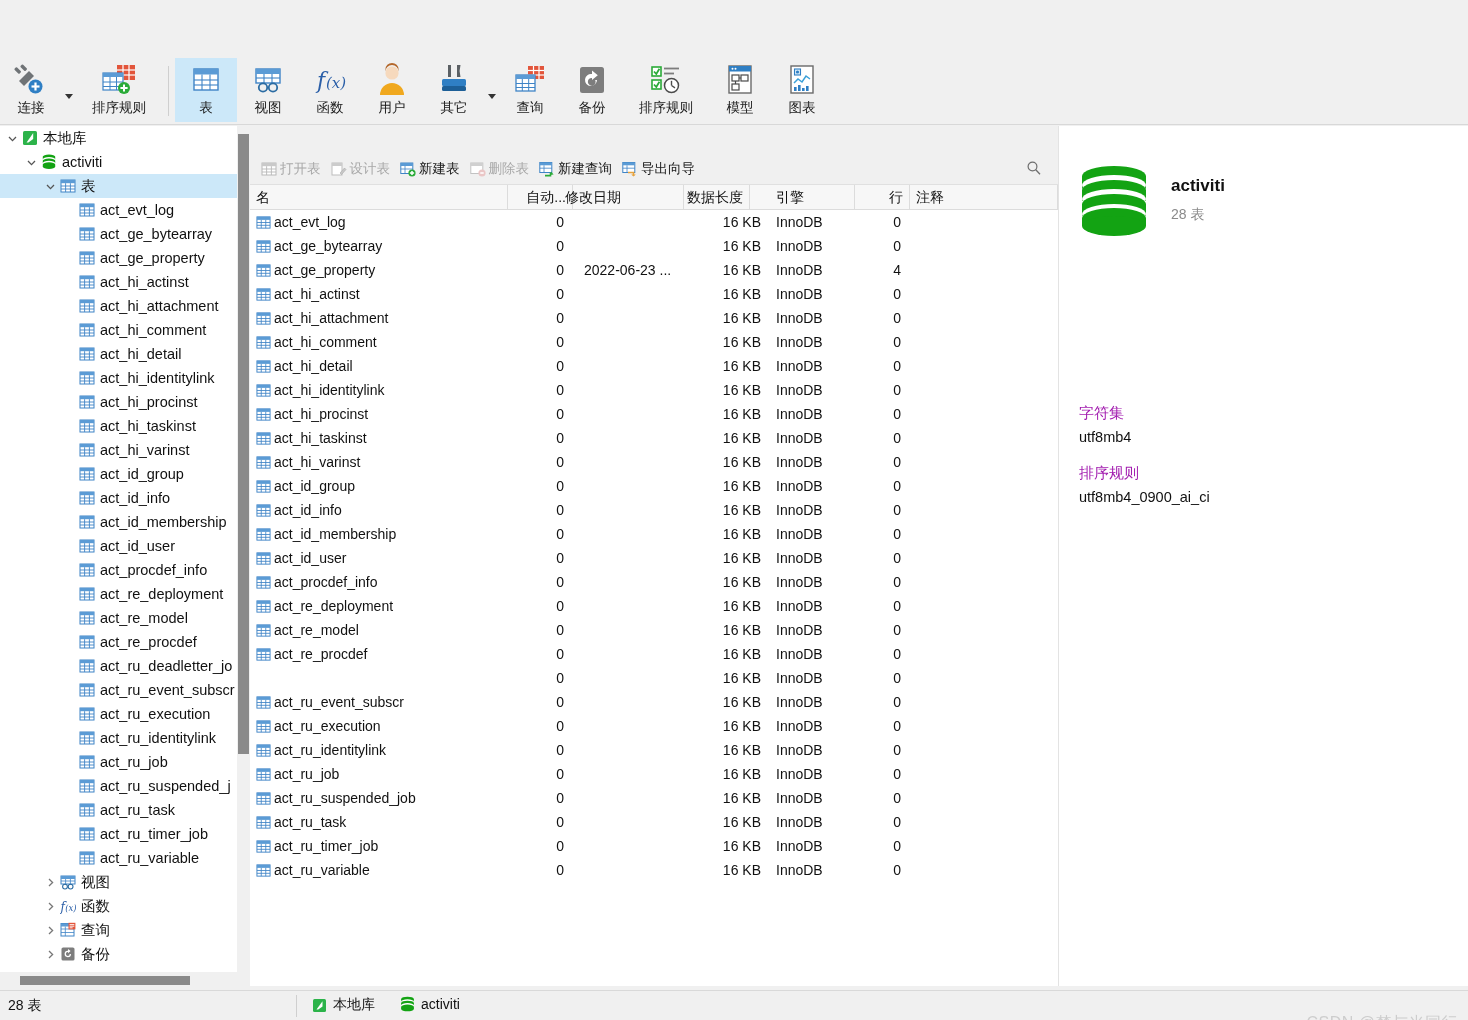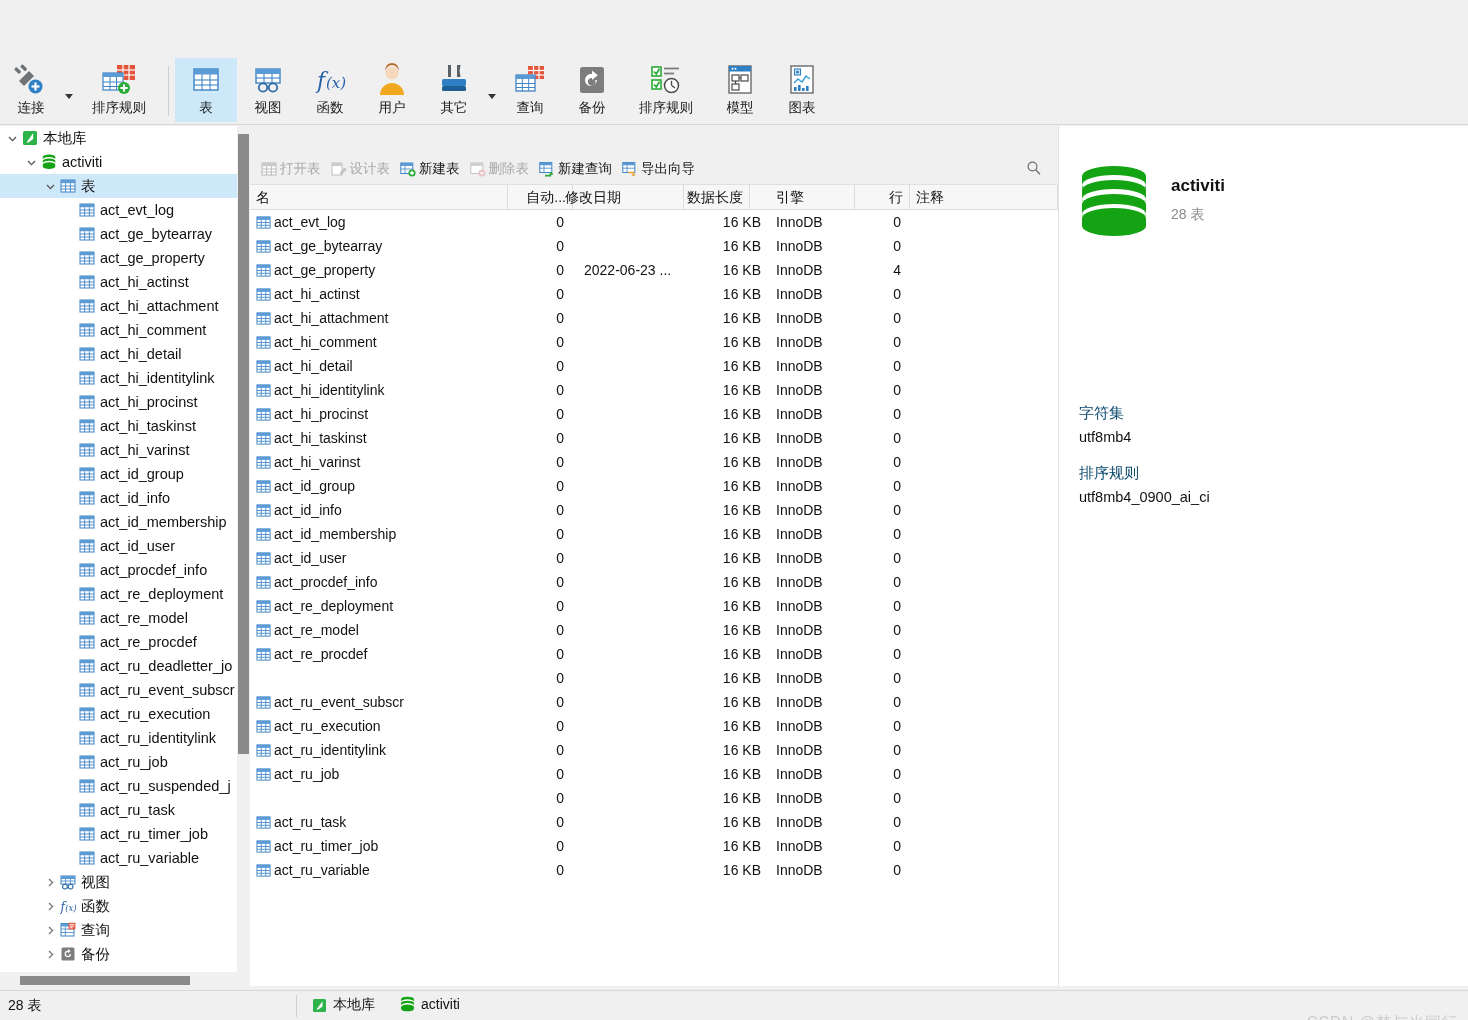--- a/index.html
+++ b/index.html
@@ -180,21 +180,21 @@
     background: #ffffff; border-left: 1px solid #e3e3e3;
   }
   .info-head { position: absolute; left: 20px; top: 38px; display: flex; align-items: flex-start; }
   .db-big { width: 70px; height: 74px; flex: none; }
   .info-title {
     margin-left: 22px; margin-top: 12px;
   }
   .info-title .nm { font-size: 17px; font-weight: bold; color: #111; }
   .info-title .sub { font-size: 14px; color: #8a8a8a; margin-top: 10px; }
   .info-block { position: absolute; left: 20px; }
-  .info-label { font-size: 15px; color: #0c4a6e; }
+  .info-label { font-size: 15px; color: #a21caf; }
   .info-value { font-size: 14.5px; color: #111; margin-top: 6px; }
 
   
   .statusbar {
     position: absolute; left: 0; top: 990px; width: 1468px; height: 30px;
     background: #f0f0f0; border-top: 1px solid #d9d9d9;
   }
   .sb-left {
     position: absolute; left: 8px; top: 6px; font-size: 14px; color: #111;
   }
@@ -1503,20 +1503,33 @@
               <span>act_ru_job</span>
             </div>
             <div class="gc r" style="left: 258px; width: 65px; padding-right: 9px;">0</div>
             <div class="gc" style="left: 323px; width: 125px; padding-left: 6px;"></div>
             <div class="gc r" style="left: 448px; width: 72px; padding-right: 9px;">16 KB</div>
             <div class="gc" style="left: 520px; width: 85px; padding-left: 6px;">InnoDB</div>
             <div class="gc r" style="left: 605px; width: 55px; padding-right: 9px;">0</div>
             <div class="gc" style="left: 660px; width: 148px; padding-left: 6px;"></div>
           </div>
           <div class="grow">
+            <div class="gc name" style="left: 0px; width: 258px;">
+              <span class="tbl-ico">
+                <svg width="15" height="15" viewBox="0 0 16 16">
+    <rect x="1" y="2" width="14" height="12" fill="#ffffff" stroke="#3f84c6" stroke-width="1"></rect>
+    <rect x="1" y="2" width="14" height="3.2" fill="#5b9bd5"></rect>
+    <line x1="1" y1="8" x2="15" y2="8" stroke="#3f84c6" stroke-width="0.9"></line>
+    <line x1="1" y1="11" x2="15" y2="11" stroke="#3f84c6" stroke-width="0.9"></line>
+    <line x1="5.6" y1="5.2" x2="5.6" y2="14" stroke="#3f84c6" stroke-width="0.9"></line>
+    <line x1="10.4" y1="5.2" x2="10.4" y2="14" stroke="#3f84c6" stroke-width="0.9"></line>
+  </svg>
+              </span>
+              <span>act_ru_suspended_job</span>
+            </div>
             <div class="gc r" style="left: 258px; width: 65px; padding-right: 9px;">0</div>
             <div class="gc" style="left: 323px; width: 125px; padding-left: 6px;"></div>
             <div class="gc r" style="left: 448px; width: 72px; padding-right: 9px;">16 KB</div>
             <div class="gc" style="left: 520px; width: 85px; padding-left: 6px;">InnoDB</div>
             <div class="gc r" style="left: 605px; width: 55px; padding-right: 9px;">0</div>
             <div class="gc" style="left: 660px; width: 148px; padding-left: 6px;"></div>
           </div>
           <div class="grow">
             <div class="gc name" style="left: 0px; width: 258px;">
               <span class="tbl-ico">

